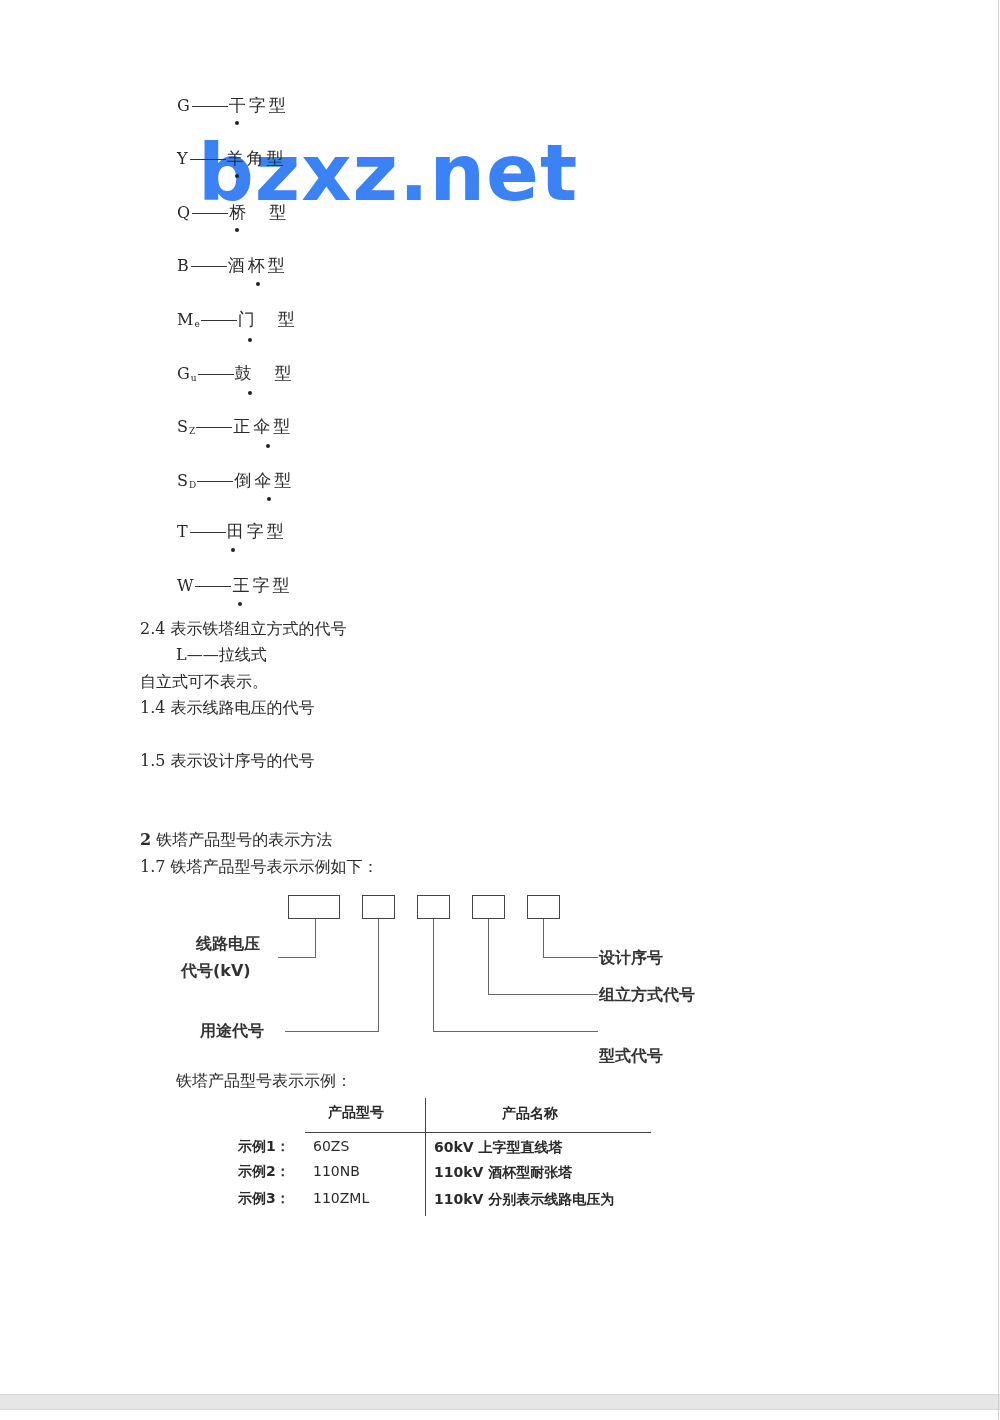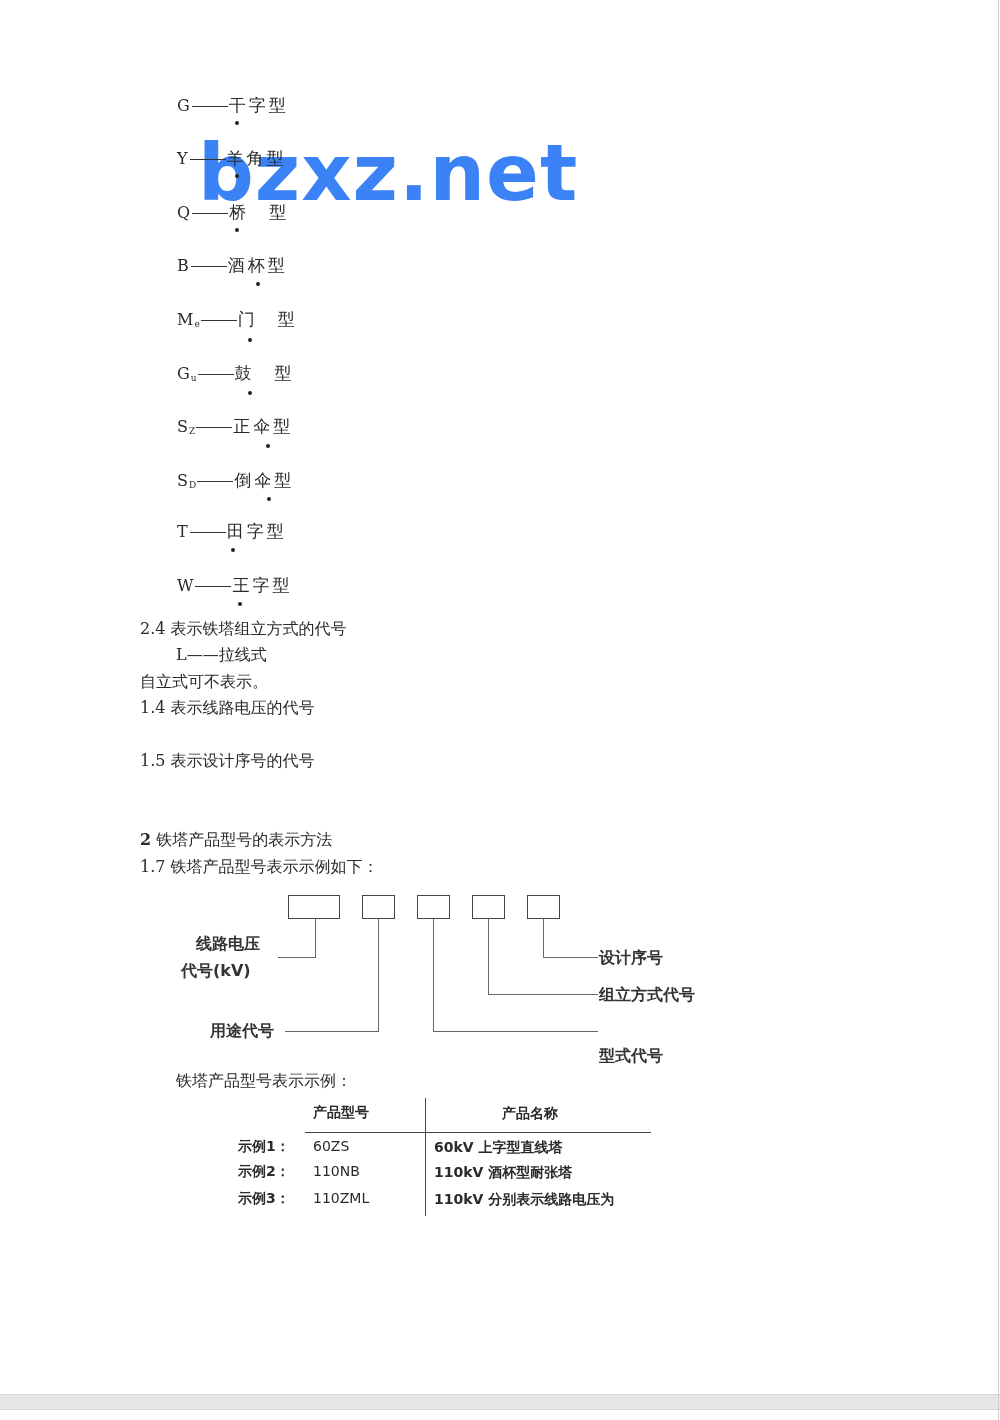--- a/index.html
+++ b/index.html
@@ -141,33 +141,33 @@
     <div class="hline" style="left:433px;top:1031px;width:165px"></div>
 
     <div class="vline" style="left:488px;top:919px;height:75px"></div>
     <div class="hline" style="left:488px;top:994px;width:110px"></div>
 
     <div class="vline" style="left:543px;top:919px;height:38px"></div>
     <div class="hline" style="left:543px;top:957px;width:55px"></div>
 
     <div class="dlabel" style="left:196px;top:934px">线路电压</div>
     <div class="dlabel" style="left:181px;top:961px">代号(kV)</div>
-    <div class="dlabel" style="left:210px;top:1021px">用途代号</div>
+    <div class="dlabel" style="left:200px;top:1021px">用途代号</div>
     <div class="dlabel" style="left:599px;top:948px">设计序号</div>
     <div class="dlabel" style="left:599px;top:985px">组立方式代号</div>
     <div class="dlabel" style="left:599px;top:1046px">型式代号</div>
   </div>
 
   <div class="indent abs txt" style="left:176px;top:1071px">铁塔产品型号表示示例：</div>
 
   <div>
     <div class="vline" style="left:425px;top:1098px;height:118px;border-left:1.5px solid #444"></div>
     <div class="hline" style="left:305px;top:1132px;width:346px;border-top:1.5px solid #444"></div>
 
-    <div class="tcell b" style="left:313px;top:1104px">产品型号</div>
+    <div class="tcell b" style="left:328px;top:1104px">产品型号</div>
     <div class="tcell b" style="left:502px;top:1105px">产品名称</div>
 
     <div class="tcell b" style="left:238px;top:1138px">示例1：</div>
     <div class="tcell" style="left:313px;top:1138px">60ZS</div>
     <div class="tcell b" style="left:434px;top:1139px">60kV 上字型直线塔</div>
 
     <div class="tcell b" style="left:238px;top:1163px">示例2：</div>
     <div class="tcell" style="left:313px;top:1163px">110NB</div>
     <div class="tcell b" style="left:434px;top:1164px">110kV 酒杯型耐张塔</div>
 

